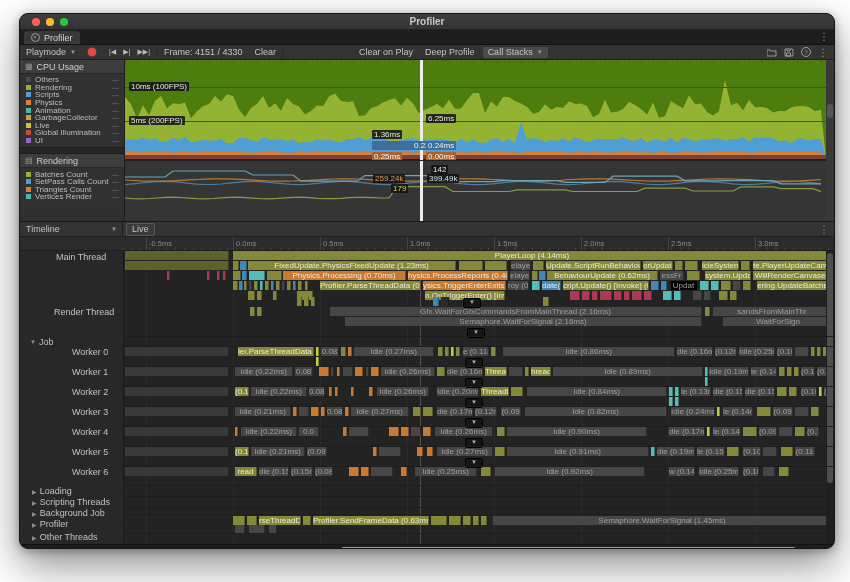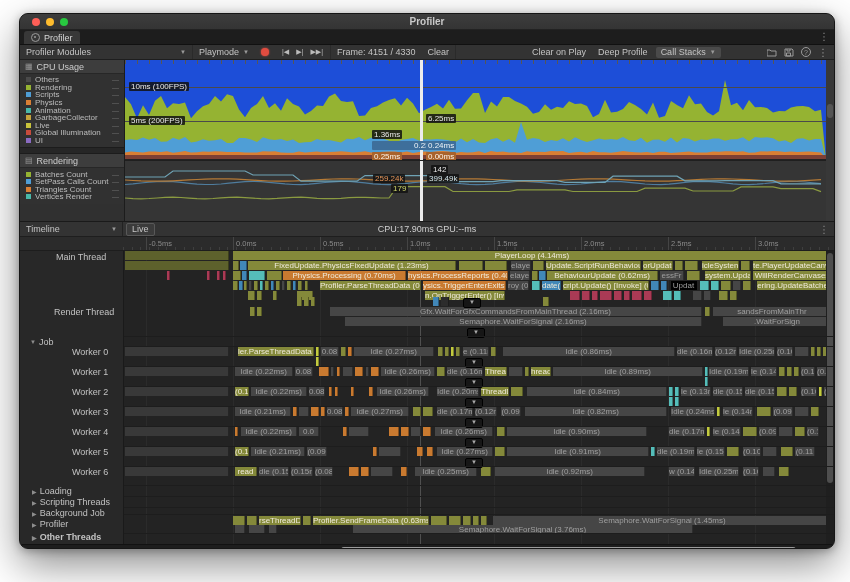--- a/index.html
+++ b/index.html
@@ -34,21 +34,21 @@
   
   .charts{position:relative;height:161px;background:#383838;border-bottom:1px solid #1a1a1a;}
   .side{position:absolute;left:0;top:0;width:104px;height:161px;background:#303030;border-right:1px solid #1c1c1c;}
   .modhead{height:13px;background:#3d3d3d;border-bottom:1px solid #272727;display:flex;align-items:center;gap:4px;padding-left:5px;color:#cccccc;font-size:9px;}
   .modicon{color:#9a9a9a;font-size:8px;}
   .legend{padding:2px 0 3px 0;background:#313131;}
   .litem{display:flex;align-items:center;height:7.6px;font-size:8px;color:#bdbdbd;padding-left:6px;}
   .lsq{width:5px;height:5px;margin-right:4px;flex:none;}
   .ldash{margin-left:auto;margin-right:5px;color:#6e6e6e;font-size:7px;}
   .modgap{height:5px;background:#262626;border-top:1px solid #1c1c1c;border-bottom:1px solid #1c1c1c;}
-  .chartbox{position:absolute;left:105px;top:0;width:701px;overflow:hidden;background:#1d4ed8;}
+  .chartbox{position:absolute;left:105px;top:0;width:701px;overflow:hidden;background:#4d7c0f;}
   #cpuChart{height:100px;border-bottom:1px solid #1f1f1f;}
   #renChart{top:101px;height:60px;background:#353535;}
   .gline{position:absolute;left:0;right:0;height:1px;background:#4a4a4a;}
   .marker{position:absolute;font-size:8px;line-height:9px;padding:0 2px;border-radius:1px;white-space:nowrap;}
   .m-dark{background:rgba(18,18,18,.85);color:#e8e8e8;}
   .m-blue{background:#3e6f9b;color:#eef4f8;}
   .m-orange{background:#a9632c;color:#fdf3e8;}
   .selline{position:absolute;top:0;bottom:0;width:3px;background:#ececec;}
   .ticksrow{position:absolute;left:0;top:0;right:0;height:4px;
     background:repeating-linear-gradient(90deg,#565656 0 1px,transparent 1px 12px);}
@@ -101,24 +101,20 @@
 
     <div class="tabbar">
       <div class="tab">
         <span class="tabicon"></span>
         <span>Profiler</span>
       </div>
       <span class="kebab">⋮</span>
     </div>
 
     <div class="toolbar">
-      <div class="tbtn" style="width:160px;">
-        <span>Profiler Modules</span>
-          <span class="caret" style="margin-left:auto;">▼</span>
-      </div>
       <div class="tbtn noborder">
         <span>Playmode</span>
           <span class="caret">▼</span>
       </div>
       <div class="tbtn noborder">
           <span class="rec"></span>
         </div>
       <div class="navg">
         <span class="nav">|◀</span>
         <span class="nav">▶|</span>
@@ -266,21 +262,20 @@
         </div>
       <div class="vscroll" style="top:44px;height:14px;"></div>
     </div>
 
     <div class="tlhead">
       <div class="tlview">
         <span>Timeline</span>
           <span class="caret">▼</span>
       </div>
       <div class="livebtn">Live</div>
-      <div class="tlstats">CPU:17.90ms  GPU:--ms</div>
       <span class="tlkebab">⋮</span>
     </div>
 
     <div class="ruler" id="ruler">
         <div class="rminor"></div>
         <div class="rtick" style="left: 126px;"></div>
         <div class="rlabel" style="left: 129px;">-0.5ms</div>
         <div class="rtick" style="left: 213px;"></div>
         <div class="rlabel" style="left: 216px;">0.0ms</div>
         <div class="rtick" style="left: 300px;"></div>
@@ -573,21 +568,20 @@
           <div class="bar" style="left: 190px; top: 265px; width: 116px; background: rgb(132, 137, 58);">Profiler.SendFrameData (0.63ms)</div>
           <div class="bar" style="left: 308px; top: 265px; width: 16px; background: rgb(132, 137, 58);"></div>
           <div class="bar" style="left: 326px; top: 265px; width: 12px; background: rgb(132, 137, 58);"></div>
           <div class="bar" style="left: 340px; top: 265px; width: 8px; background: rgb(132, 137, 58);"></div>
           <div class="bar" style="left: 350px; top: 265px; width: 6px; background: rgb(132, 137, 58);"></div>
           <div class="bar" style="left: 358px; top: 265px; width: 6px; background: rgb(132, 137, 58);"></div>
           <div class="bar" style="left: 370px; top: 265px; width: 339px; background: rgb(70, 70, 70); color: rgb(159, 159, 159);">Semaphore.WaitForSignal (1.45ms)</div>
           <div class="bar" style="left: 112px; top: 274px; width: 10px; background: rgb(70, 70, 70); color: rgb(159, 159, 159);"></div>
           <div class="bar" style="left: 126px; top: 274px; width: 16px; background: rgb(70, 70, 70); color: rgb(159, 159, 159);"></div>
           <div class="bar" style="left: 146px; top: 274px; width: 8px; background: rgb(70, 70, 70); color: rgb(159, 159, 159);"></div>
-          <div class="bar" style="left: 230px; top: 274px; width: 340px; background: rgb(70, 70, 70); color: rgb(159, 159, 159);">Semaphore.WaitForSignal (3.76ms)</div>
         </div>
       <div class="namecol" id="namecol">
           <div class="tname" style="top: 1px; left: 36px;">
             <span>Main Thread</span>
           </div>
           <div class="tname" style="top: 56px; left: 34px;">
             <span>Render Thread</span>
           </div>
           <div class="tname" style="top: 86px; left: 10px;">
             <span class="tarrow">▼</span>
@@ -623,21 +617,21 @@
             <span>Scripting Threads</span>
           </div>
           <div class="tname" style="top: 257px; left: 12px;">
             <span class="tarrow">▶</span>
             <span>Background Job</span>
           </div>
           <div class="tname" style="top: 268px; left: 12px;">
             <span class="tarrow">▶</span>
             <span>Profiler</span>
           </div>
-          <div class="tname" style="top: 281px; left: 12px; font-weight: bold;">
+          <div class="tname" style="top: 281px; left: 12px;">
             <span class="tarrow">▶</span>
             <span>Other Threads</span>
           </div>
         </div>
       <div class="tvscroll">
         <div class="tvthumb" style="top:2px;height:230px;"></div>
       </div>
     <div class="hsep" style="top: 85px;"></div>
         <div class="hsep" style="top: 95px;"></div>
         <div class="hsep" style="top: 115px;"></div>

